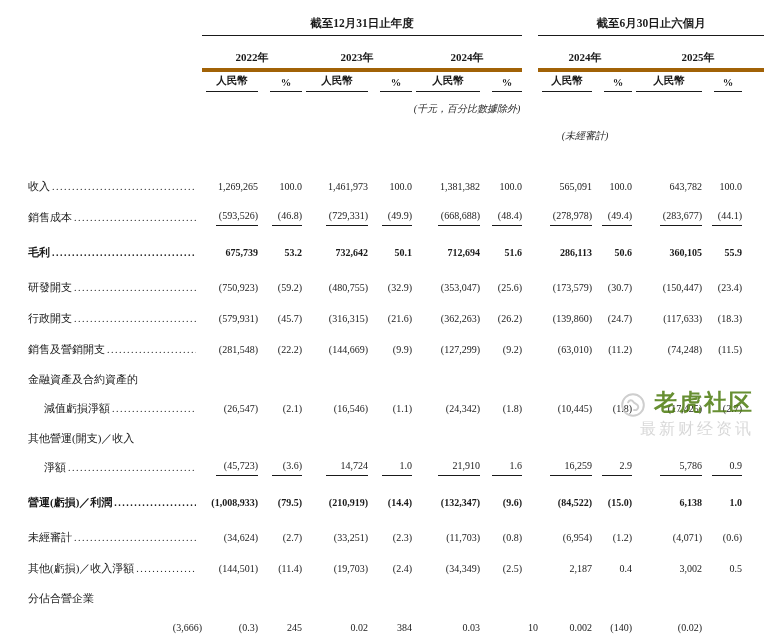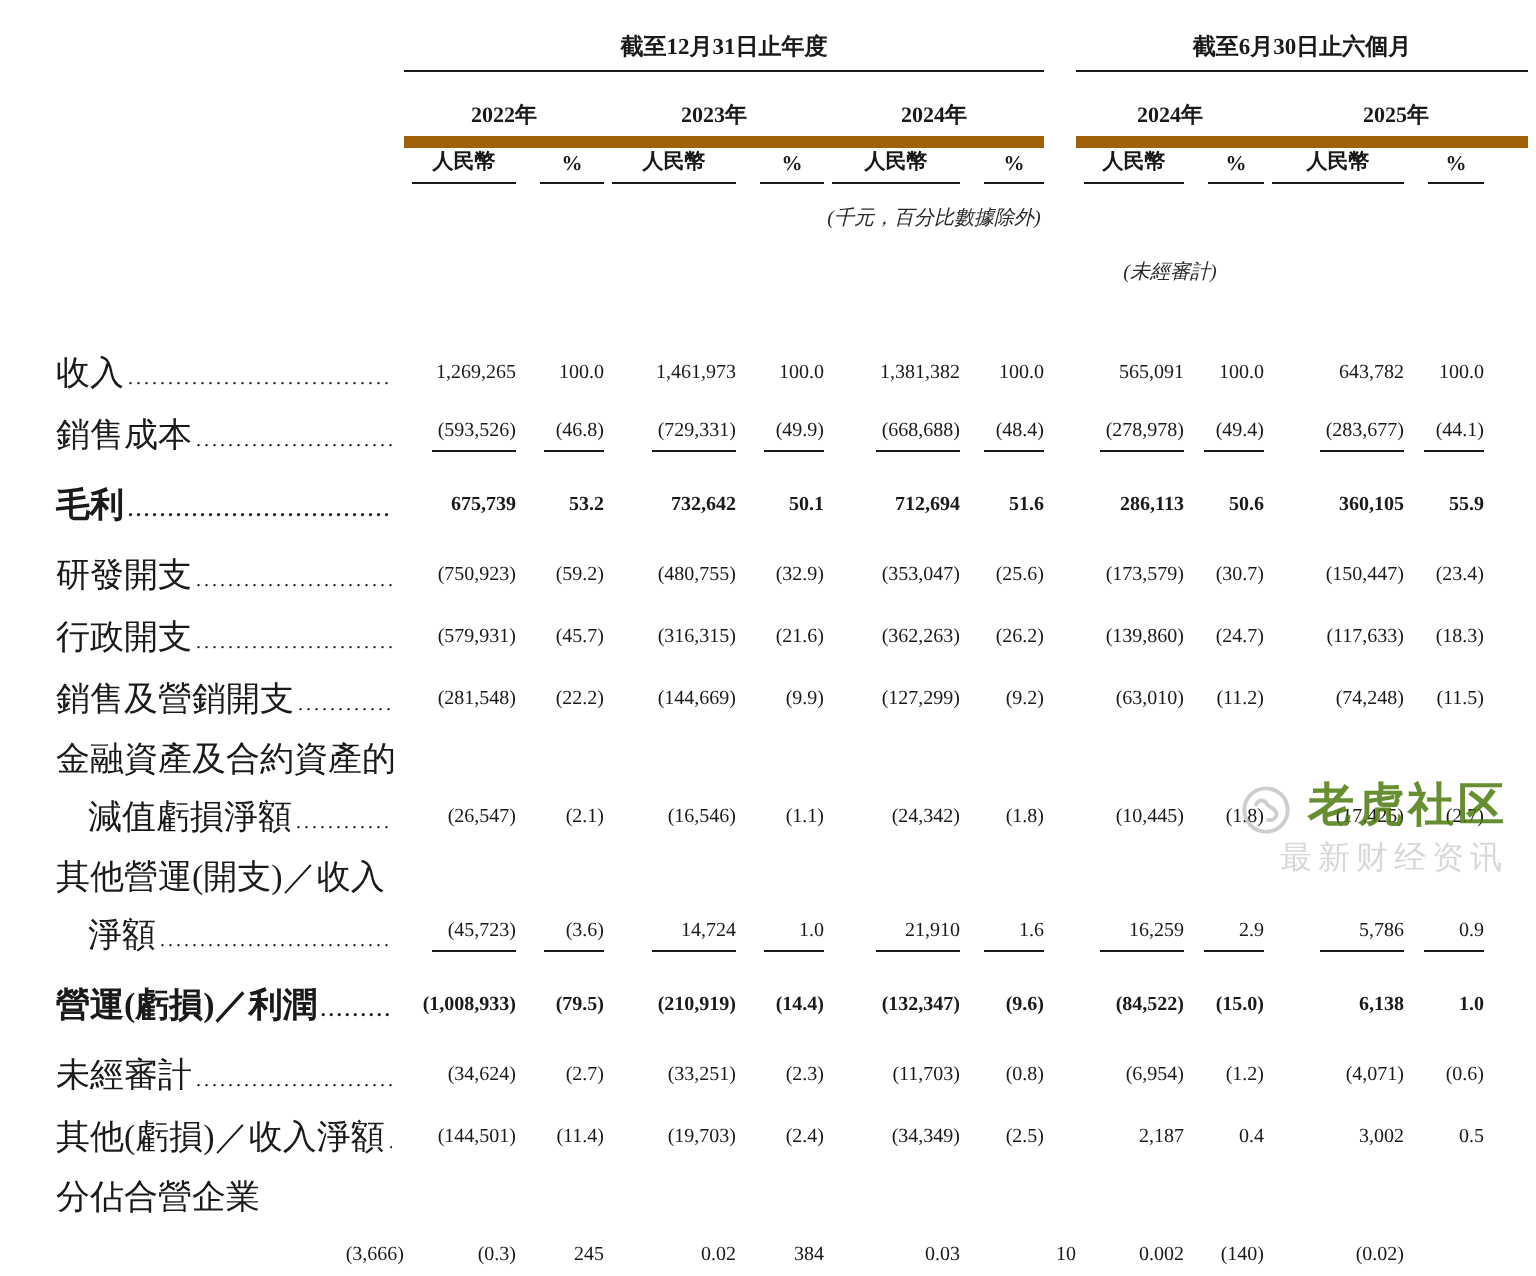--- a/index.html
+++ b/index.html
@@ -16,21 +16,21 @@
   
   .group-row { height:28px; }
   .group-cell { display:flex; align-items:flex-end; justify-content:center;
                 border-bottom:1px solid #1a1a1a; padding-bottom:4px;
                 font-weight:bold; font-size:11.5px; }
   .group-annual  { grid-column:2 / span 6; }
   .group-interim { grid-column:9 / span 4; margin-right:-22px; }
 
   .year-row { height:26px; }
   .year-cell { display:flex; align-items:flex-end; justify-content:center;
-               border-bottom:6px solid #a16207; padding-bottom:3px;
+               border-bottom:4px solid #a16207; padding-bottom:3px;
                font-weight:bold; font-size:11px; }
   .y1 { grid-column:2 / span 2; } .y2 { grid-column:4 / span 2; }
   .y3 { grid-column:6 / span 2; } .y4 { grid-column:9 / span 2; }
   .y5 { grid-column:11 / span 2; margin-right:-22px;margin-top:14px; }
 
   .sub-row { height:30px; }
   .sub-cell { display:flex; align-items:flex-end; justify-content:center;
               border-bottom:1px solid #1a1a1a; padding-bottom:3px;
               font-weight:bold; font-size:10.5px; }
   .sub-cell.pct { margin-left:12px; }
@@ -43,21 +43,21 @@
   .note-unaudited { grid-column:9 / span 2; }
 
   
   .tbody { margin-top:28px; }
   .row { height:31px; align-items:center; font-size:10px; }
   .row.label-only { height:28px; }
   .row.rule-below { margin-bottom:4px; }
   .row.bold { font-weight:bold; margin-bottom:4px; }
 
   .label-cell { display:flex; align-items:baseline; padding-right:6px;
-                font-size:17px; min-width:0; }
+                font-size:11px; min-width:0; }
   .row.indent .label-cell { padding-left:16px; }
   .row-label { white-space:nowrap; }
   .leader { flex:1 1 auto; overflow:hidden; white-space:nowrap;
             font-size:10px; letter-spacing:1.5px; padding-left:2px; }
   .leader::after { content:"...................................................................."; }
 
   .cell { text-align:right; min-width:0; }
   .cell-inner { display:inline-block; text-align:right; }
   .row.rule-below .cell .cell-inner { border-bottom:1px solid #1a1a1a;
                                       padding-bottom:4px; min-width:30px; }

